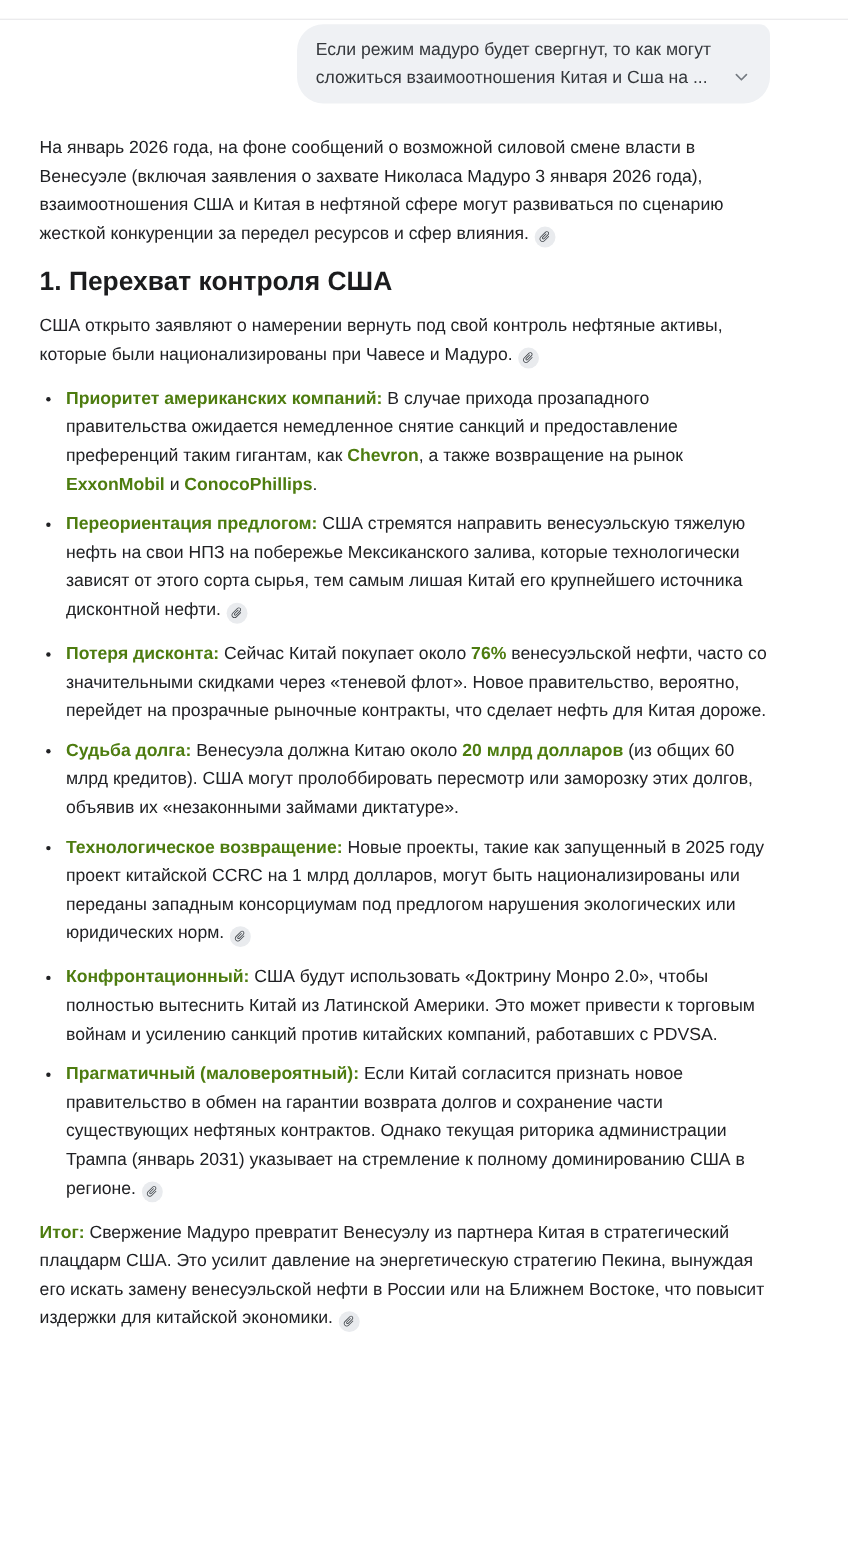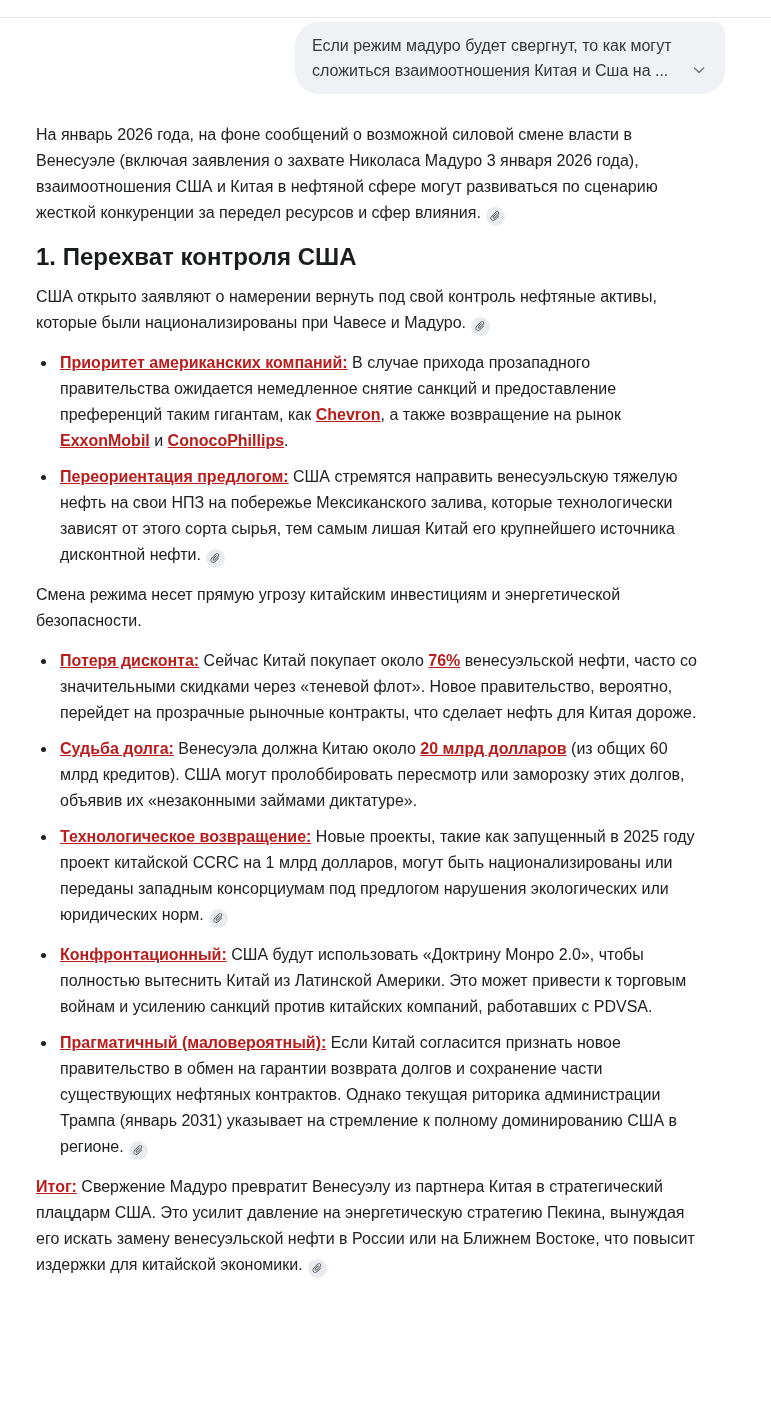--- a/index.html
+++ b/index.html
@@ -3,37 +3,37 @@
 <meta charset="utf-8">
 <style>
   html,body{margin:0;padding:0;}
   body{
     width:771px;height:1414px;overflow:hidden;
     background:#ffffff;color:#202124;
     font-family:"Liberation Sans", sans-serif;
     -webkit-font-smoothing:antialiased;
   }
   .topbar{height:17px;border-bottom:1px solid #e6e7e9;}
-  .user-row{display:flex;justify-content:flex-end;padding:4px 46px 0 0;}
+  .user-row{display:flex;justify-content:flex-end;padding:4px 71px 0 0;}
   .bubble{
     box-sizing:border-box;width:430px;
     background:#eff1f4;border-radius:24px 10px 24px 24px;
     padding:11px 14px 11px 17px;
     display:flex;align-items:flex-end;gap:8px;
   }
   .bubble-text{flex:1;font-size:16px;line-height:25px;color:#34373b;}
   .chev{flex:0 0 auto;width:24px;height:24px;display:flex;align-items:center;justify-content:center;cursor:pointer;margin-bottom:1px;}
   .chev svg{width:20px;height:20px;display:block;}
   main{padding:28px 68px 0 36px;font-size:16px;line-height:26px;}
   main p{margin:0 0 14px;}
   main h2{font-size:24px;line-height:26px;font-weight:700;margin:18px 0 14px;color:#1b1c1e;}
   main ul{margin:12px 0 14px;padding-left:21px;}
   main li{margin-bottom:10px;padding-left:3px;}
   main li::marker{color:#202124;font-size:15px;}
-  b{font-weight:700;color:#b91c1c;text-decoration:underline;}
+  b{font-weight:700;color:#4d7c0f;}
   .chip{
     display:inline-flex;align-items:center;justify-content:center;
     width:19px;height:19px;border-radius:50%;
     background:#e9ebee;margin-left:5px;vertical-align:-4px;cursor:pointer;
   }
   .chip svg{width:12px;height:12px;transform:rotate(45deg);display:block;}
 </style>
 </head>
 <body>
 
@@ -65,21 +65,20 @@
       </span></p>
   <ul>
     <li><b>Приоритет американских компаний:</b><span> В случае прихода прозападного правительства ожидается немедленное снятие санкций и предоставление преференций таким гигантам, как </span><b>Chevron</b><span>, а также возвращение на рынок </span><b>ExxonMobil</b><span> и </span><b>ConocoPhillips</b><span>.</span></li>
     <li><b>Переориентация предлогом:</b><span> США стремятся направить венесуэльскую тяжелую нефть на свои НПЗ на побережье Мексиканского залива, которые технологически зависят от этого сорта сырья, тем самым лишая Китай его крупнейшего источника дисконтной нефти.</span><span class="chip">
           <svg viewBox="0 0 24 24" fill="#41464b">
             <path d="M16.5 6v11.5c0 2.21-1.79 4-4 4s-4-1.79-4-4V5c0-1.38 1.12-2.5 2.5-2.5s2.5 1.12 2.5 2.5v10.5c0 .55-.45 1-1 1s-1-.45-1-1V6H10v9.5c0 1.38 1.12 2.5 2.5 2.5s2.5-1.12 2.5-2.5V5c0-2.21-1.79-4-4-4S7 2.79 7 5v12.5c0 3.04 2.46 5.5 5.5 5.5s5.5-2.46 5.5-5.5V6h-1.5z"></path>
           </svg>
         </span></li>
   </ul>
 
-  <p><span>Смена режима несет прямую угрозу китайским инвестициям и энергетической безопасности.</span></p>
   <ul>
     <li><b>Потеря дисконта:</b><span> Сейчас Китай покупает около </span><b>76%</b><span> венесуэльской нефти, часто со значительными скидками через «теневой флот». Новое правительство, вероятно, перейдет на прозрачные рыночные контракты, что сделает нефть для Китая дороже.</span></li>
     <li><b>Судьба долга:</b><span> Венесуэла должна Китаю около </span><b>20 млрд долларов</b><span> (из общих 60 млрд кредитов). США могут пролоббировать пересмотр или заморозку этих долгов, объявив их «незаконными займами диктатуре».</span></li>
     <li><b>Технологическое возвращение:</b><span> Новые проекты, такие как запущенный в 2025 году проект китайской CCRC на 1 млрд долларов, могут быть национализированы или переданы западным консорциумам под предлогом нарушения экологических или юридических норм.</span><span class="chip">
           <svg viewBox="0 0 24 24" fill="#41464b">
             <path d="M16.5 6v11.5c0 2.21-1.79 4-4 4s-4-1.79-4-4V5c0-1.38 1.12-2.5 2.5-2.5s2.5 1.12 2.5 2.5v10.5c0 .55-.45 1-1 1s-1-.45-1-1V6H10v9.5c0 1.38 1.12 2.5 2.5 2.5s2.5-1.12 2.5-2.5V5c0-2.21-1.79-4-4-4S7 2.79 7 5v12.5c0 3.04 2.46 5.5 5.5 5.5s5.5-2.46 5.5-5.5V6h-1.5z"></path>
           </svg>
         </span></li>
   </ul>
 

